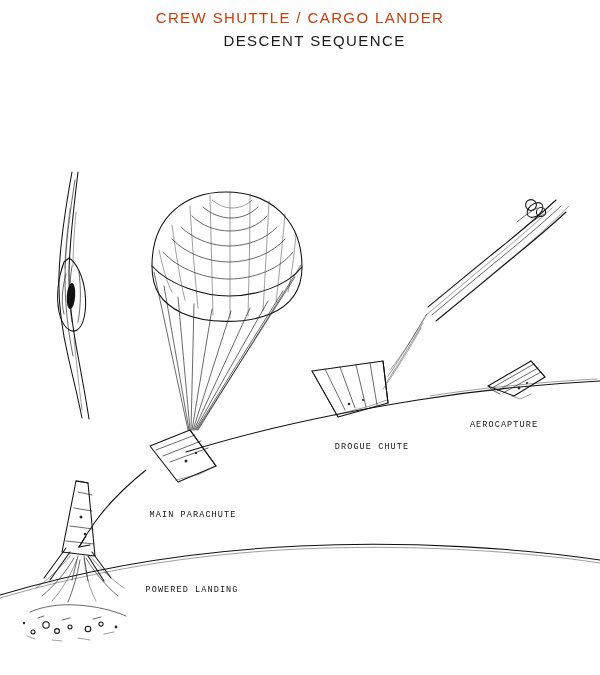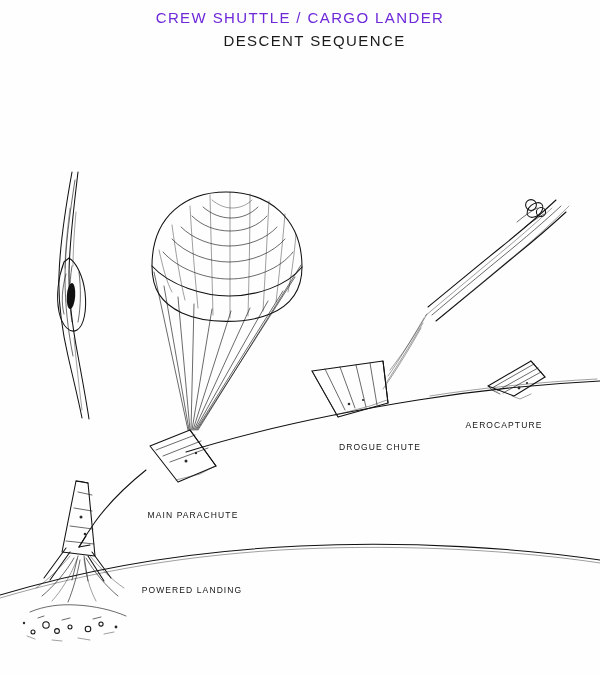--- a/index.html
+++ b/index.html
@@ -27,39 +27,39 @@
     left: 0;
     width: 600px;
     text-align: center;
     letter-spacing: 1.4px;
     line-height: 1.55;
   }
   .title-line-1 {
     font-size: 15px;
     font-weight: 500;
     font-family: "Liberation Sans", sans-serif;
-    color: #6d28d9;
+    color: #c2410c;
   }
   .title-line-2 {
     font-size: 15px;
     font-weight: 500;
     font-family: "Liberation Sans", sans-serif;
     color: #1a1a1a;
     margin-left: 29px;
   }
   .caption {
     position: absolute;
     font-size: 8.5px;
     letter-spacing: 1.1px;
     color: #141414;
     white-space: nowrap;
-    font-family: Liberation Sans, sans-serif;
+    font-family: Liberation Mono, monospace;
   }
   #cap-aerocapture { left: 504px; top: 420px; transform: translateX(-50%); }
-  #cap-drogue      { left: 380px; top: 442px; transform: translateX(-50%); }
+  #cap-drogue      { left: 372px; top: 442px; transform: translateX(-50%); }
   #cap-main        { left: 193px; top: 510px; transform: translateX(-50%); }
   #cap-powered     { left: 172px; top: 585px; transform: translateX(-50%); margin-left: 20px; }
   svg.art {
     position: absolute;
     left: 0;
     top: 0;
     width: 600px;
     height: 675px;
   }
   .ink {

